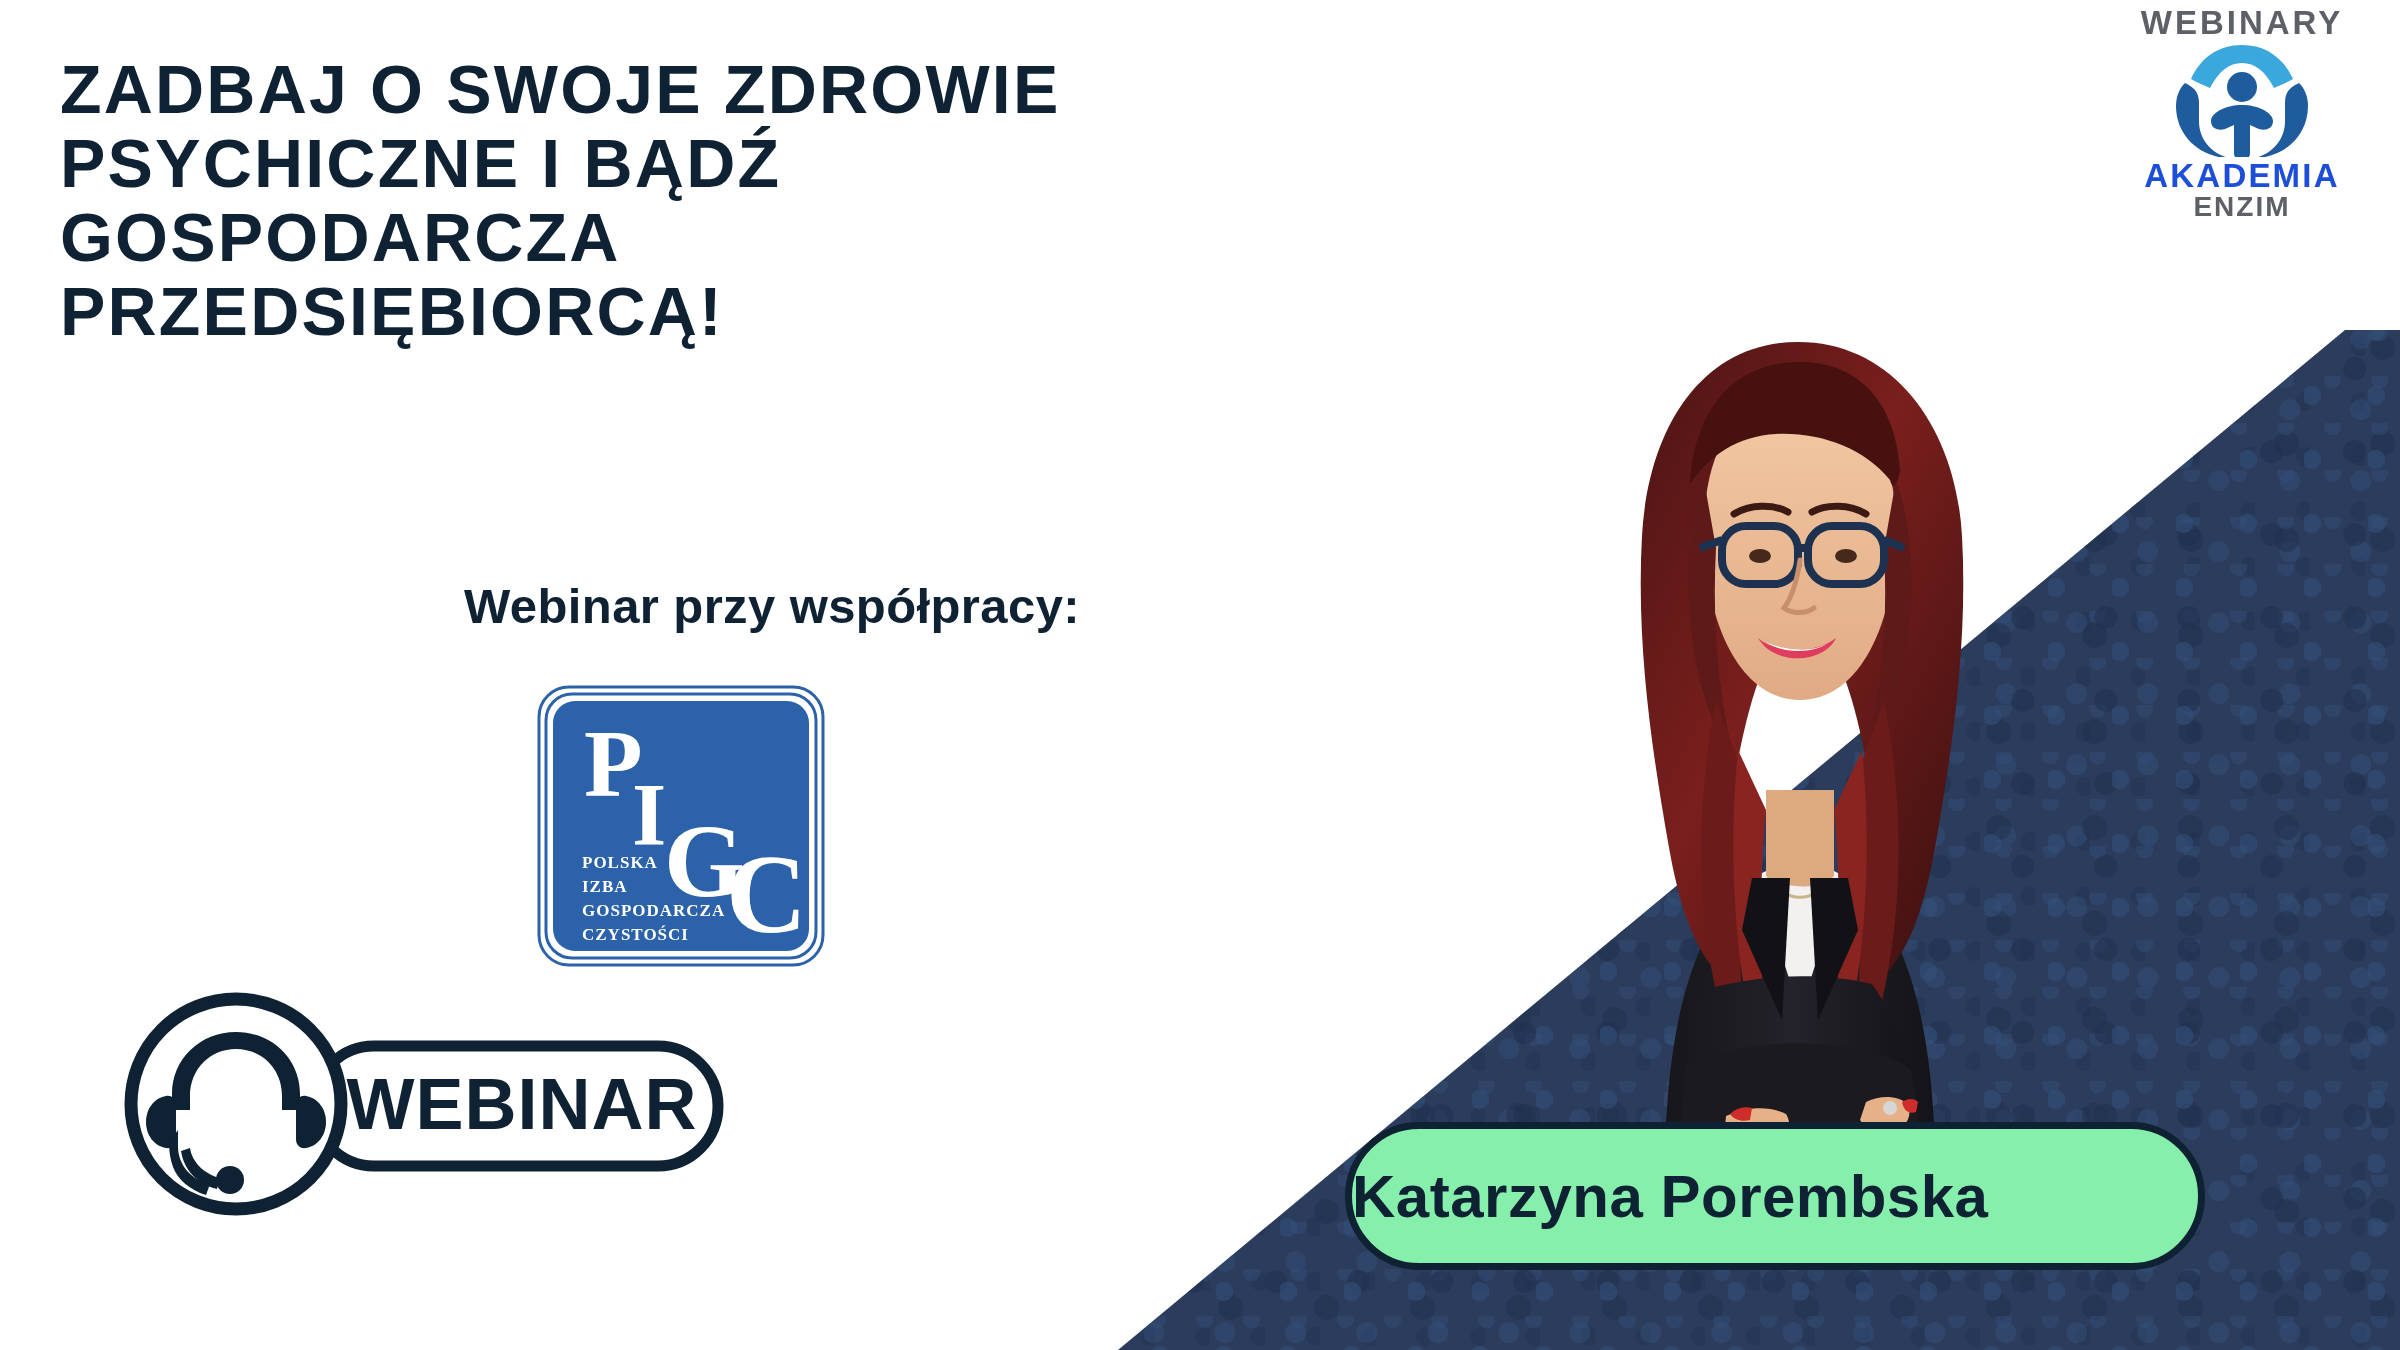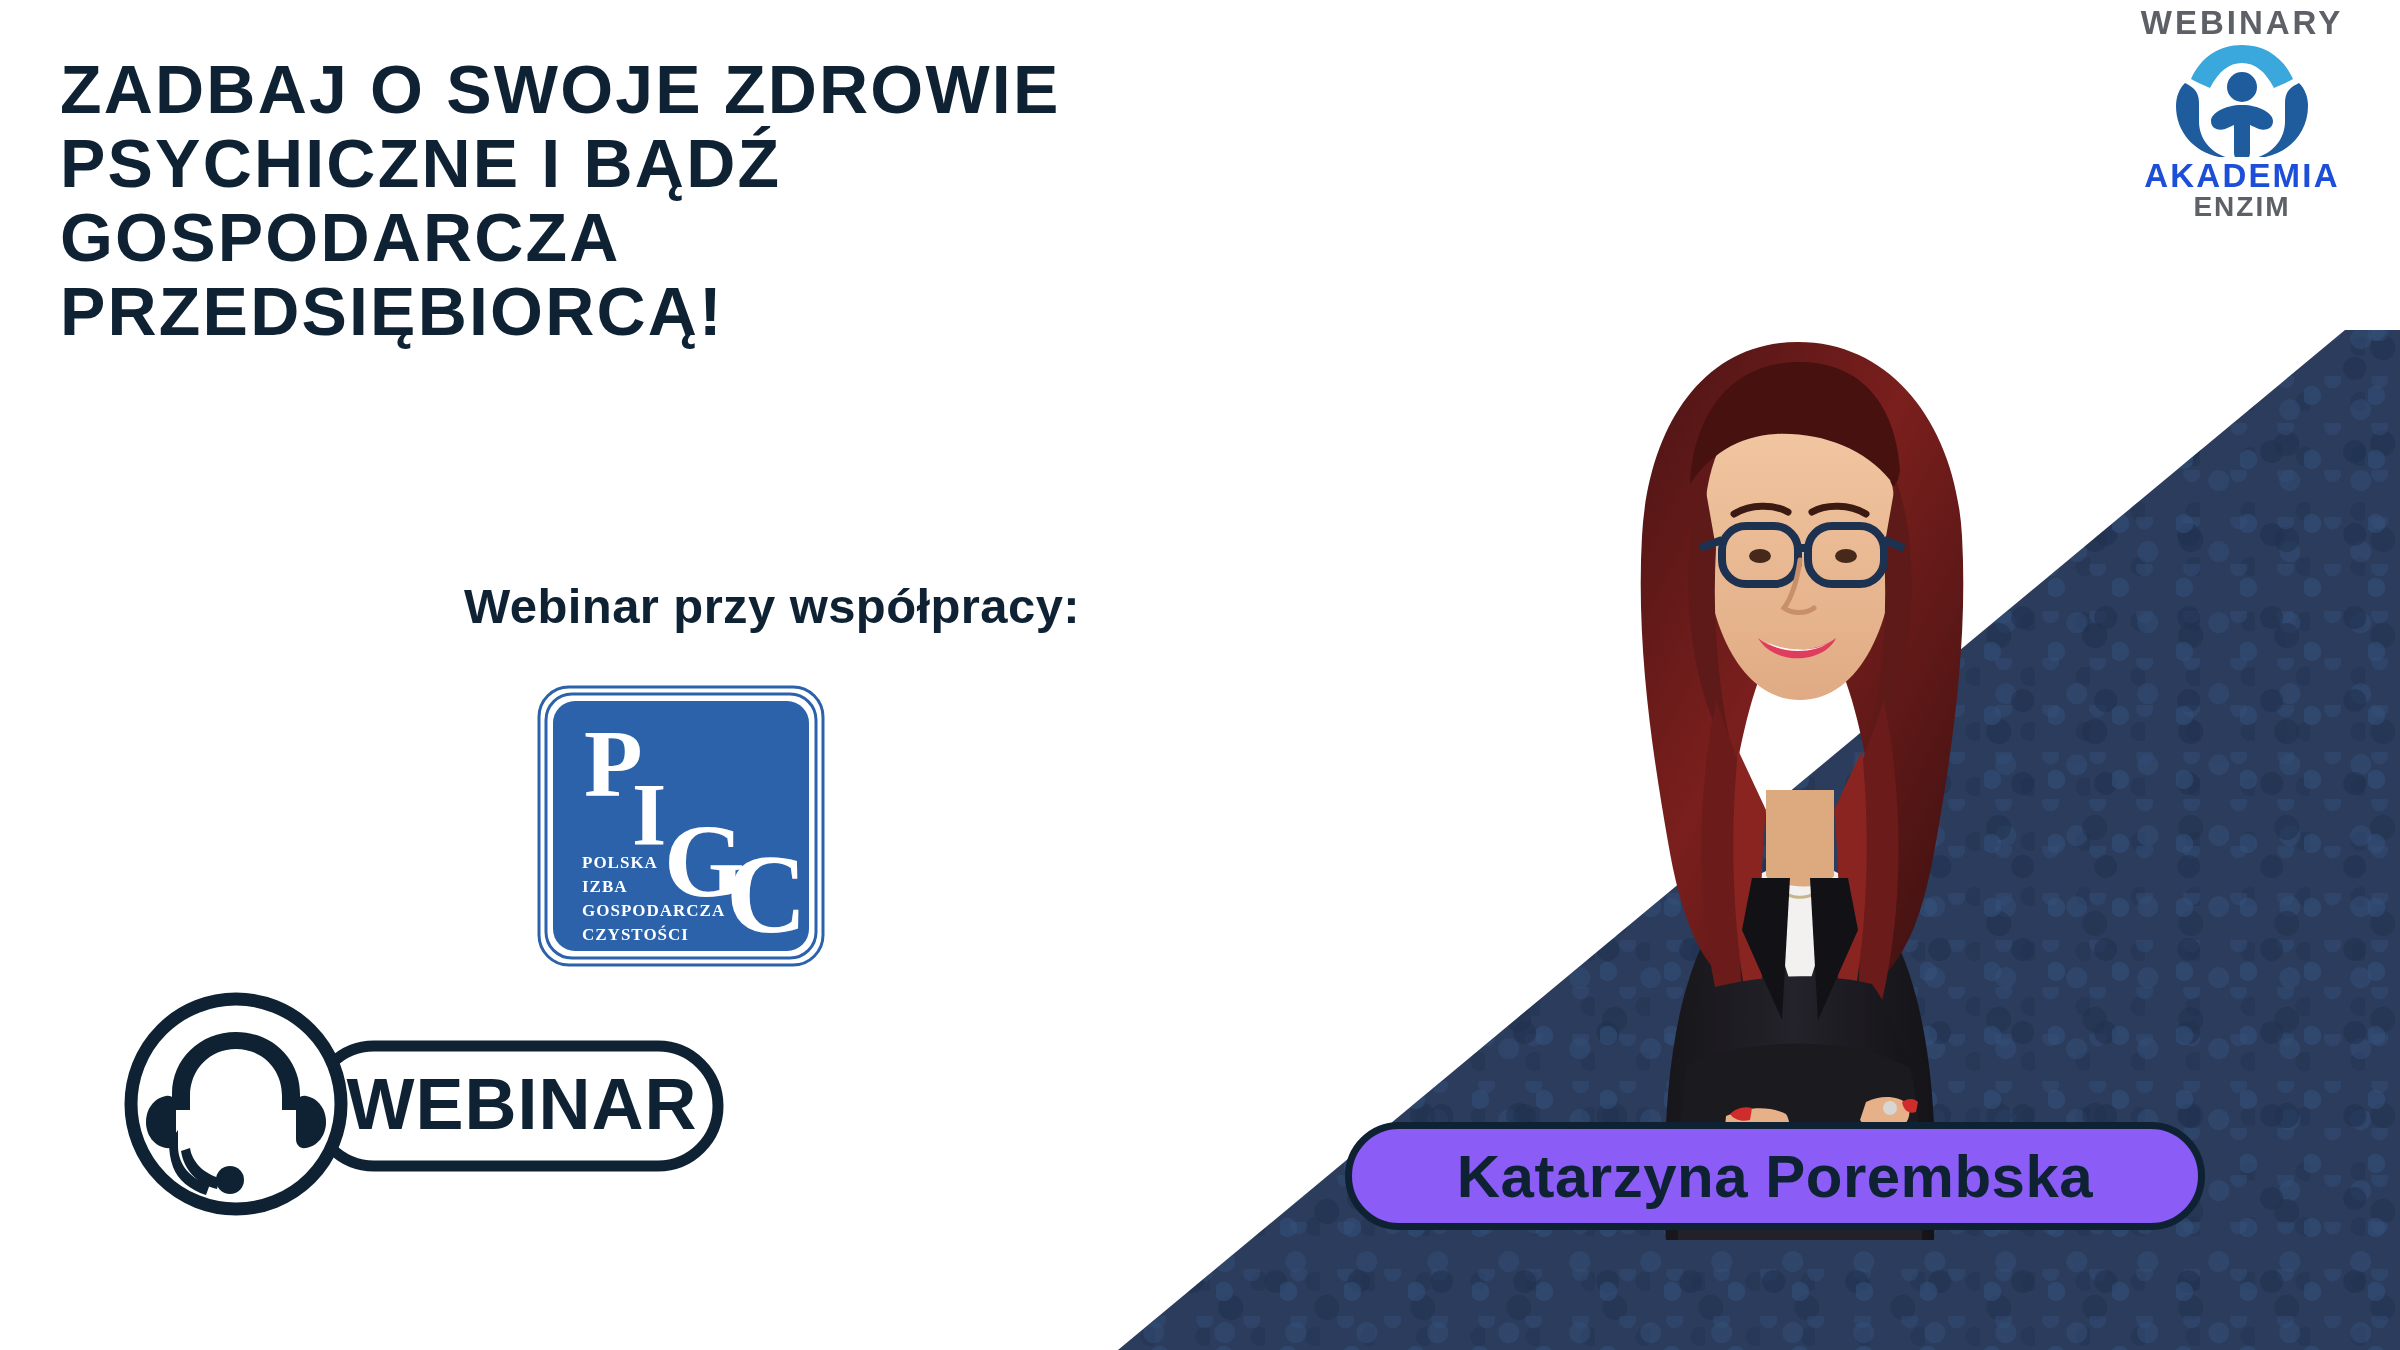--- a/index.html
+++ b/index.html
@@ -113,28 +113,28 @@
     left:1490px; top:230px;
     width:620px; height:1010px;
     z-index:5;
   }
   .portrait svg{ display:block; width:100%; height:100%; }
 
   
   .speaker-pill{
     position:absolute;
     left:1345px; top:1122px;
-    width:860px; height:108px;
+    width:860px; height:148px;
     z-index:9;
-    background:#8b5cf6;
+    background:#86efac;
     border:7px solid #0e2233;
     border-radius:78px;
     display:flex;
     align-items:center;
-    justify-content:center;
+    justify-content:flex-start;
   }
   .speaker-pill span{
     color:#0e2233;
     font-weight:800;
     font-size:60px;
     letter-spacing:.5px;
   }
 </style>
 </head>
 <body>

